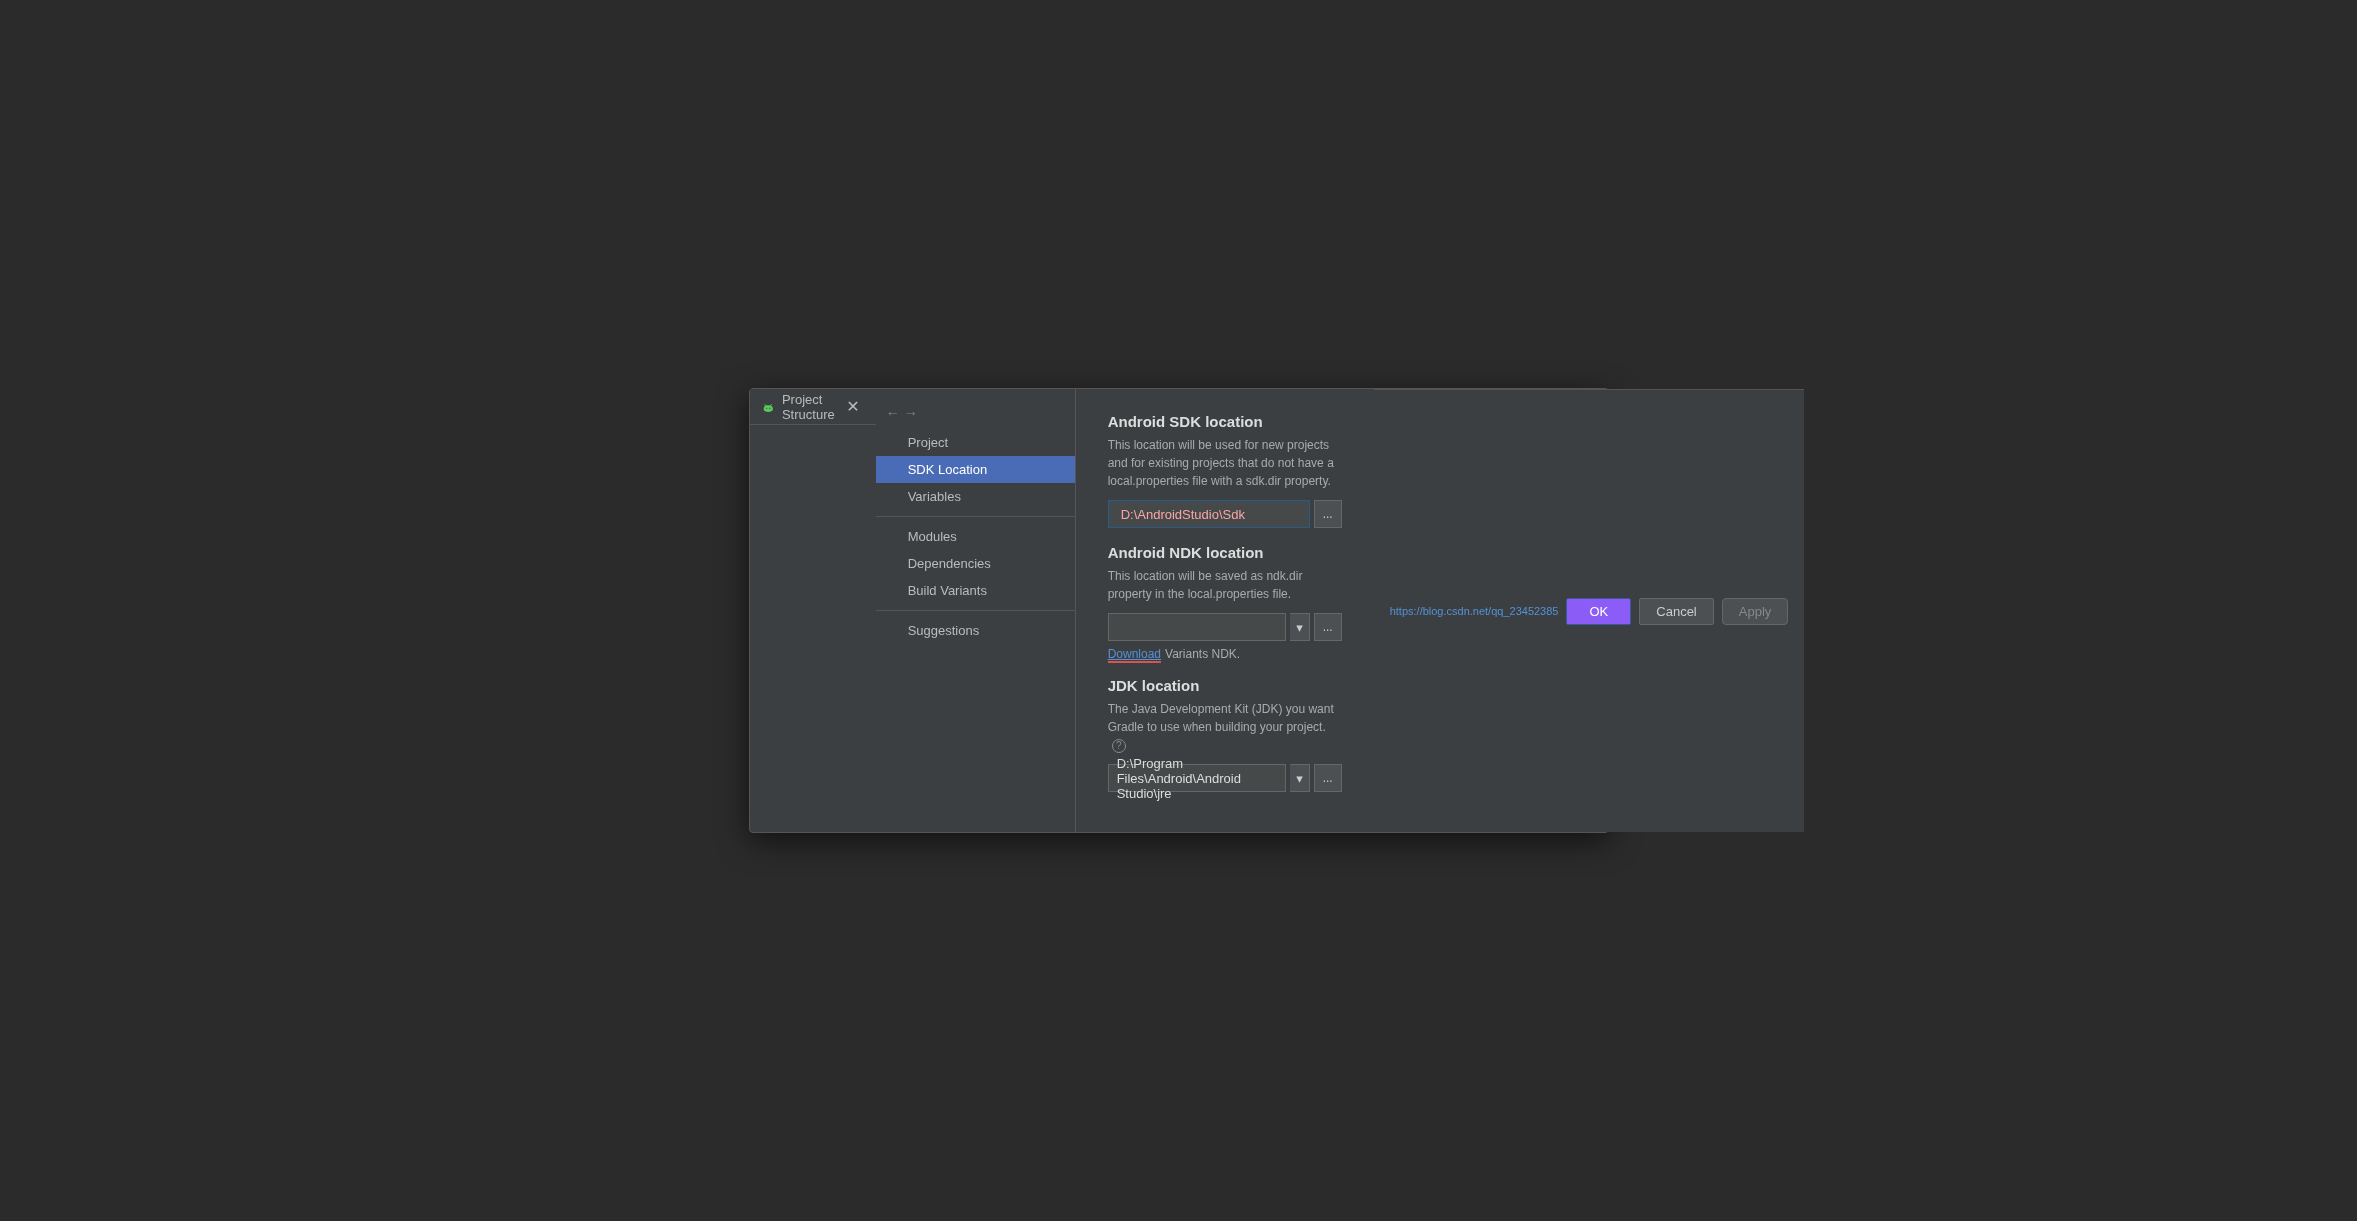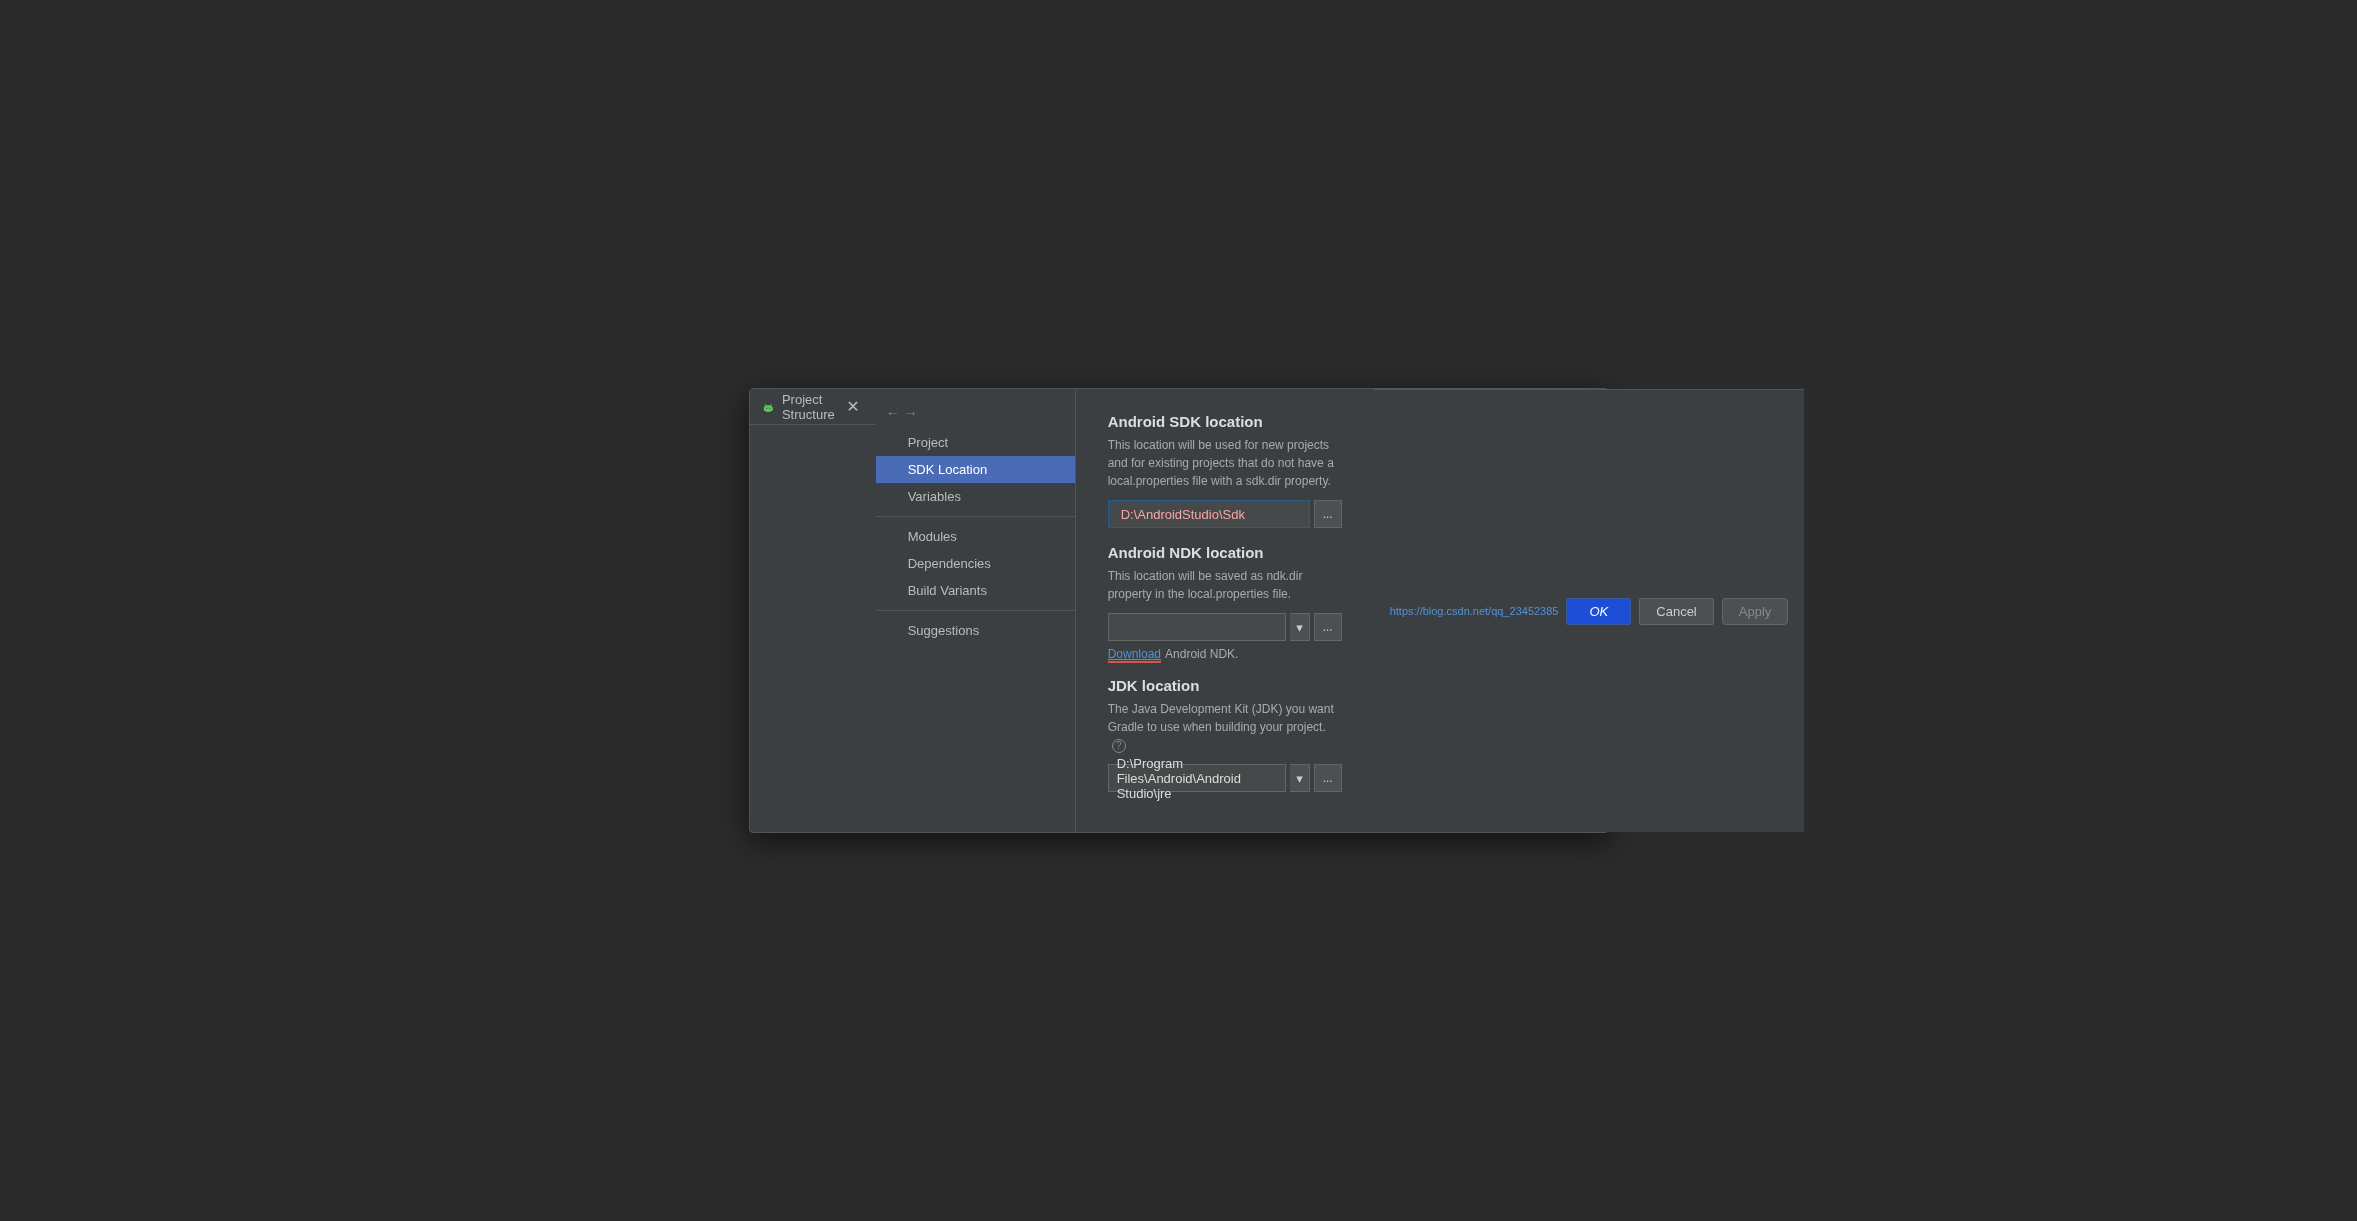--- a/index.html
+++ b/index.html
@@ -200,28 +200,27 @@
       gap: 8px;
       background: #3c3f41;
     }
     .footer-link {
       color: #5591d4;
       font-size: 11px;
       cursor: pointer;
       margin-right: auto;
     }
     .btn-ok {
-      background: #1d4ed8;
+      background: #8b5cf6;
       border: 1px solid #3a5a9a;
       color: #fff;
       padding: 5px 22px;
       cursor: pointer;
       font-size: 13px;
       border-radius: 2px;
-      font-style: italic;
     }
     .btn-cancel {
       background: #4c5052;
       border: 1px solid #666;
       color: #ccc;
       padding: 5px 16px;
       cursor: pointer;
       font-size: 13px;
       border-radius: 2px;
     }
@@ -326,21 +325,21 @@
           <div class="dropdown-input">
             <span></span>
           </div>
           <div class="dropdown-arrow-btn">
             <span>▾</span>
           </div>
           <button class="browse-btn">...</button>
         </div>
         <div class="download-link-row">
           <span class="download-link red-underline">Download</span>
-          <span> Android NDK.</span>
+          <span> Variants NDK.</span>
         </div>
       </div>
 
       <div class="section">
         <div class="section-title">JDK location</div>
         <div class="section-desc">
           <span>The Java Development Kit (JDK) you want Gradle to use when building your project.</span>
           <span class="help-icon">?</span>
         </div>
         <div class="dropdown-input-row">

